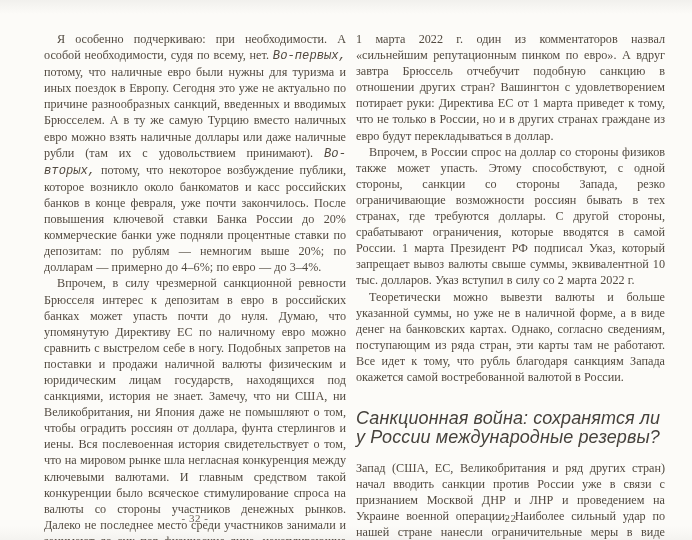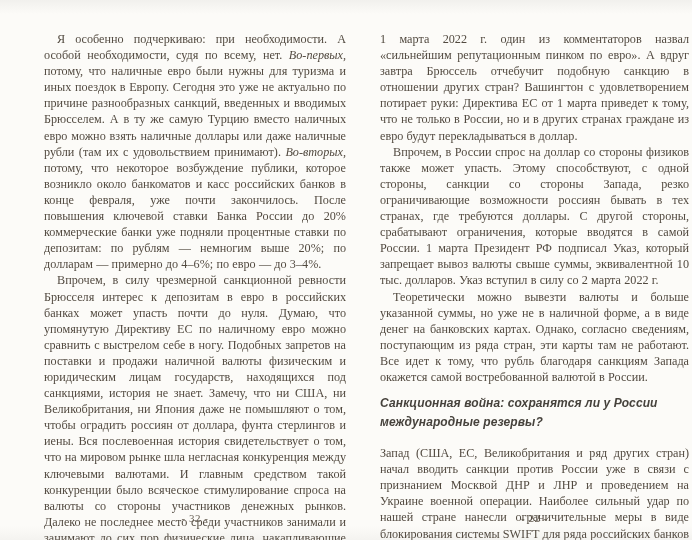--- a/index.html
+++ b/index.html
@@ -18,58 +18,58 @@
   }
 
   .spread { position: absolute; inset: 0; }
 
   .page {
     position: absolute;
     top: 31px;
     height: 500px;
   }
   .page-left  { left: 44px;  width: 302px; }
-  .page-right { left: 380px; width: 309px; }
+  .page-right { left: 356px; width: 309px; }
 
   p.body-para {
     font-size: 12.2px;
     line-height: 16.1px;
     text-align: justify;
     hyphens: auto;
     word-spacing: 0.2px;
   }
 
   p.indent { text-indent: 13px; }
 
   
   p.cont-next { text-align-last: justify; }
 
   .section-heading {
     font-family: "Liberation Sans", "DejaVu Sans", sans-serif;
     font-style: italic;
-    font-weight: bold;
-    font-size: 12px;
+    font-weight: normal;
+    font-size: 18px;
     line-height: 19px;
     color: #46423c;
-    margin: 9px 0 13px 0;
+    margin: 24px 0 13px 0;
     letter-spacing: 0.1px;
   }
 
   .page-number {
     position: absolute;
     top: 481px;
     left: 0;
     right: 0;
     text-align: center;
     font-size: 11px;
     color: #655d52;
     letter-spacing: 0.5px;
   }
 
-  .italic-word { font-style: italic; }
+  .italic-word { font-style: italic; font-family: Liberation Mono, monospace; }
 </style>
 </head>
 <body>
 
 <div class="spread">
 
   <div class="page page-left">
     <p class="body-para indent"><span>Я особенно подчеркиваю: при необходимости. А особой необходимости, судя по всему, нет. </span><span class="italic-word">Во-первых,</span><span> потому, что наличные евро были нужны для туризма и иных поездок в Европу. Сегодня это уже не актуально по причине разнообразных санкций, введенных и вводимых Брюсселем. А в ту же самую Турцию вместо наличных евро можно взять наличные доллары или даже наличные рубли (там их с удовольствием принимают). </span><span class="italic-word">Во-вторых,</span><span> потому, что некоторое возбуждение публики, которое возникло около банкоматов и касс российских банков в конце февраля, уже почти закончилось. После повышения ключевой ставки Банка России до 20% коммерческие банки уже подняли процентные ставки по депозитам: по рублям — немногим выше 20%; по долларам — примерно до 4–6%; по евро — до 3–4%.</span></p>
 
     <p class="body-para indent cont-next">Впрочем, в силу чрезмерной санкционной ревности Брюсселя интерес к депозитам в евро в российских банках может упасть почти до нуля. Думаю, что упомянутую Директиву ЕС по наличному евро можно сравнить с выстрелом себе в ногу. Подобных запретов на поставки и продажи наличной валюты физическим и юридическим лицам государств, находящихся под санкциями, история не знает. Замечу, что ни США, ни Великобритания, ни Япония даже не помышляют о том, чтобы оградить россиян от доллара, фунта стерлингов и иены. Вся послевоенная история свидетельствует о том, что на мировом рынке шла негласная конкуренция между ключевыми валютами. И главным средством такой конкуренции было всяческое стимулирование спроса на валюты со стороны участников денежных рынков. Далеко не последнее место среди участников занимали и занимают до сих пор физические лица, накапливающие наличные и безналичные валюты. Директиву ЕС от</p>

